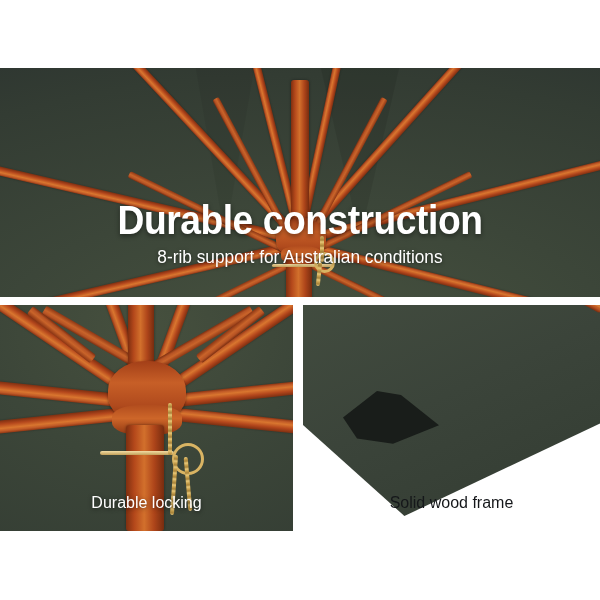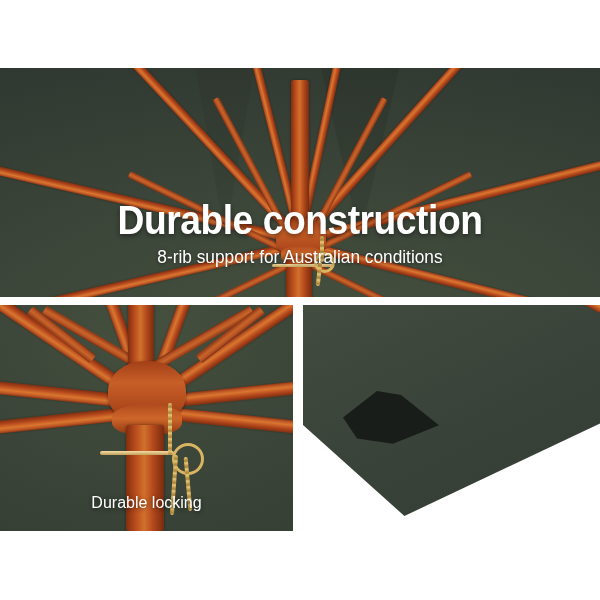--- a/index.html
+++ b/index.html
@@ -160,19 +160,20 @@
                 background:linear-gradient(155deg,#424c3f 0%,#3b443a 45%,#333c32 100%);
                 clip-path:polygon(0% 0%,100% 0%,100% 55%,34% 100%,0% 56%);"></div>
 
     <div style="position:absolute;left:38px;top:86px;width:100px;height:66px;background:#191d1a;
                 clip-path:polygon(2% 40%,36% 0%,60% 6%,98% 52%,52% 80%,16% 72%);"></div>
 
     <div class="br-rib" style="left:300px;top:-6px;width:250px;height:15px;transform:rotate(208deg);"></div>
     <div class="br-rib" style="left:300px;top:-1px;width:245px;height:5px;transform:rotate(208deg);opacity:.55;
                 background:linear-gradient(to bottom,#e08a44,#c2662c);"></div>
 
+    <div class="caption-dark" style="left:0;top:188px;width:297px;">Solid wood frame</div>
   </div>
 
   <div class="divider" style="left:0;top:297px;width:600px;height:8px;"></div>
   <div class="divider" style="left:293px;top:297px;width:10px;height:240px;"></div>
   <div class="divider" style="left:0;top:531px;width:600px;height:69px;"></div>
   <div class="divider" style="left:0;top:0;width:600px;height:68px;"></div>
 </div>
 
 </body></html>

